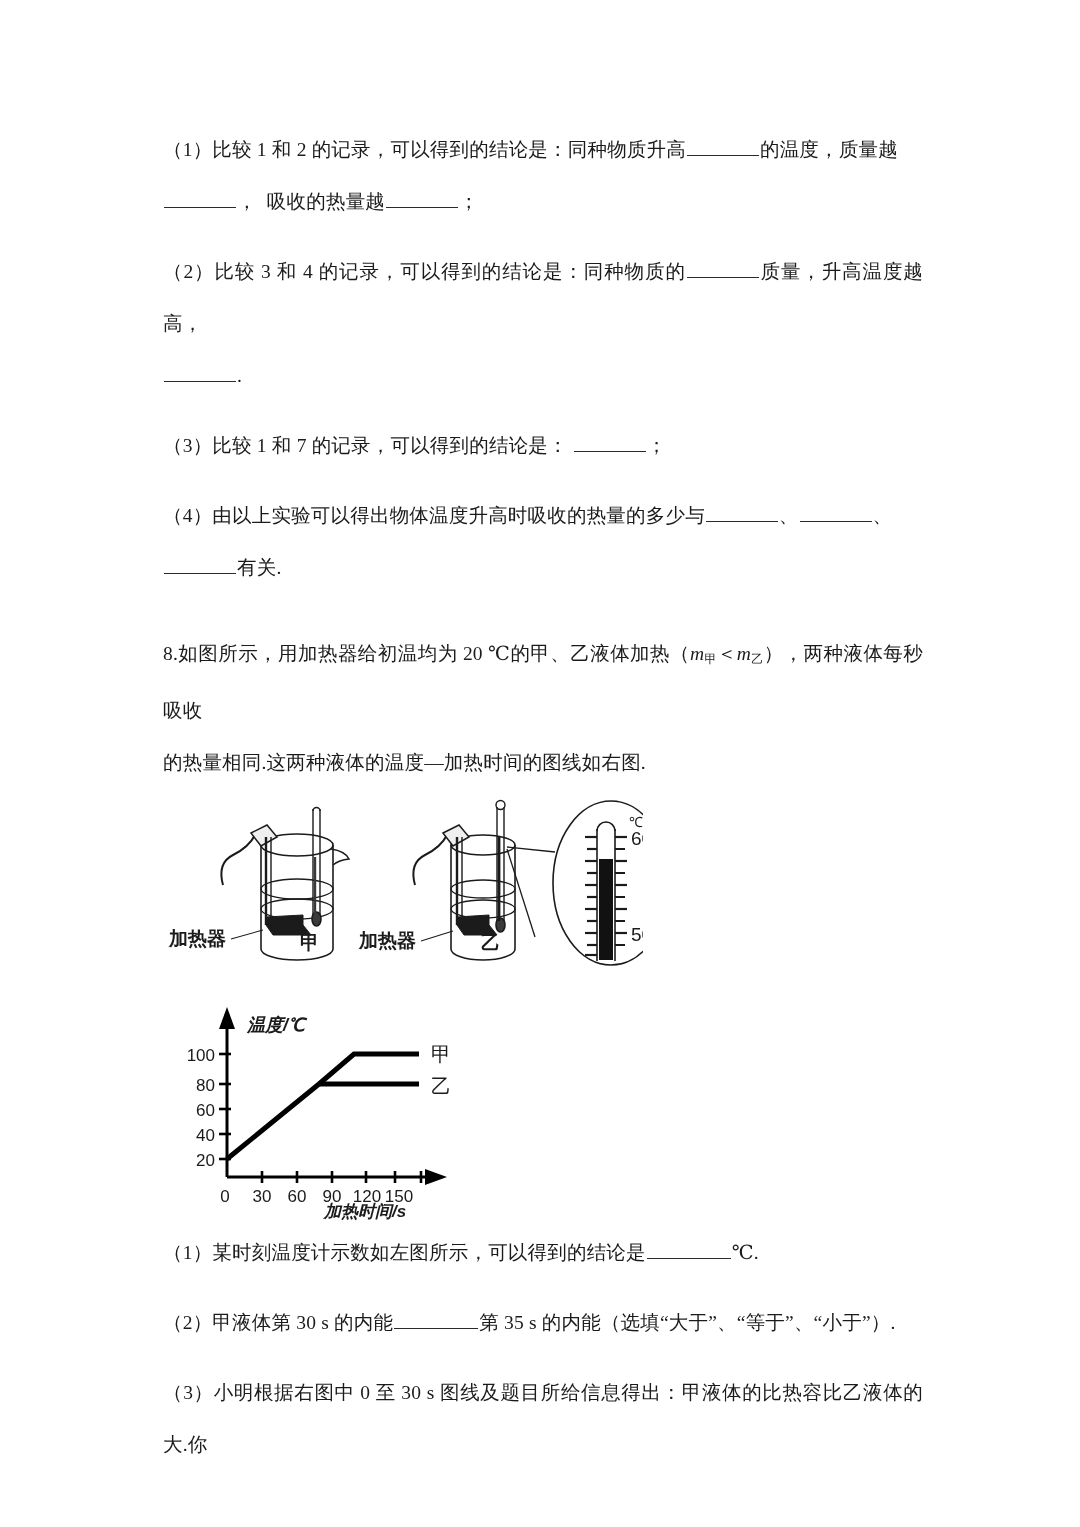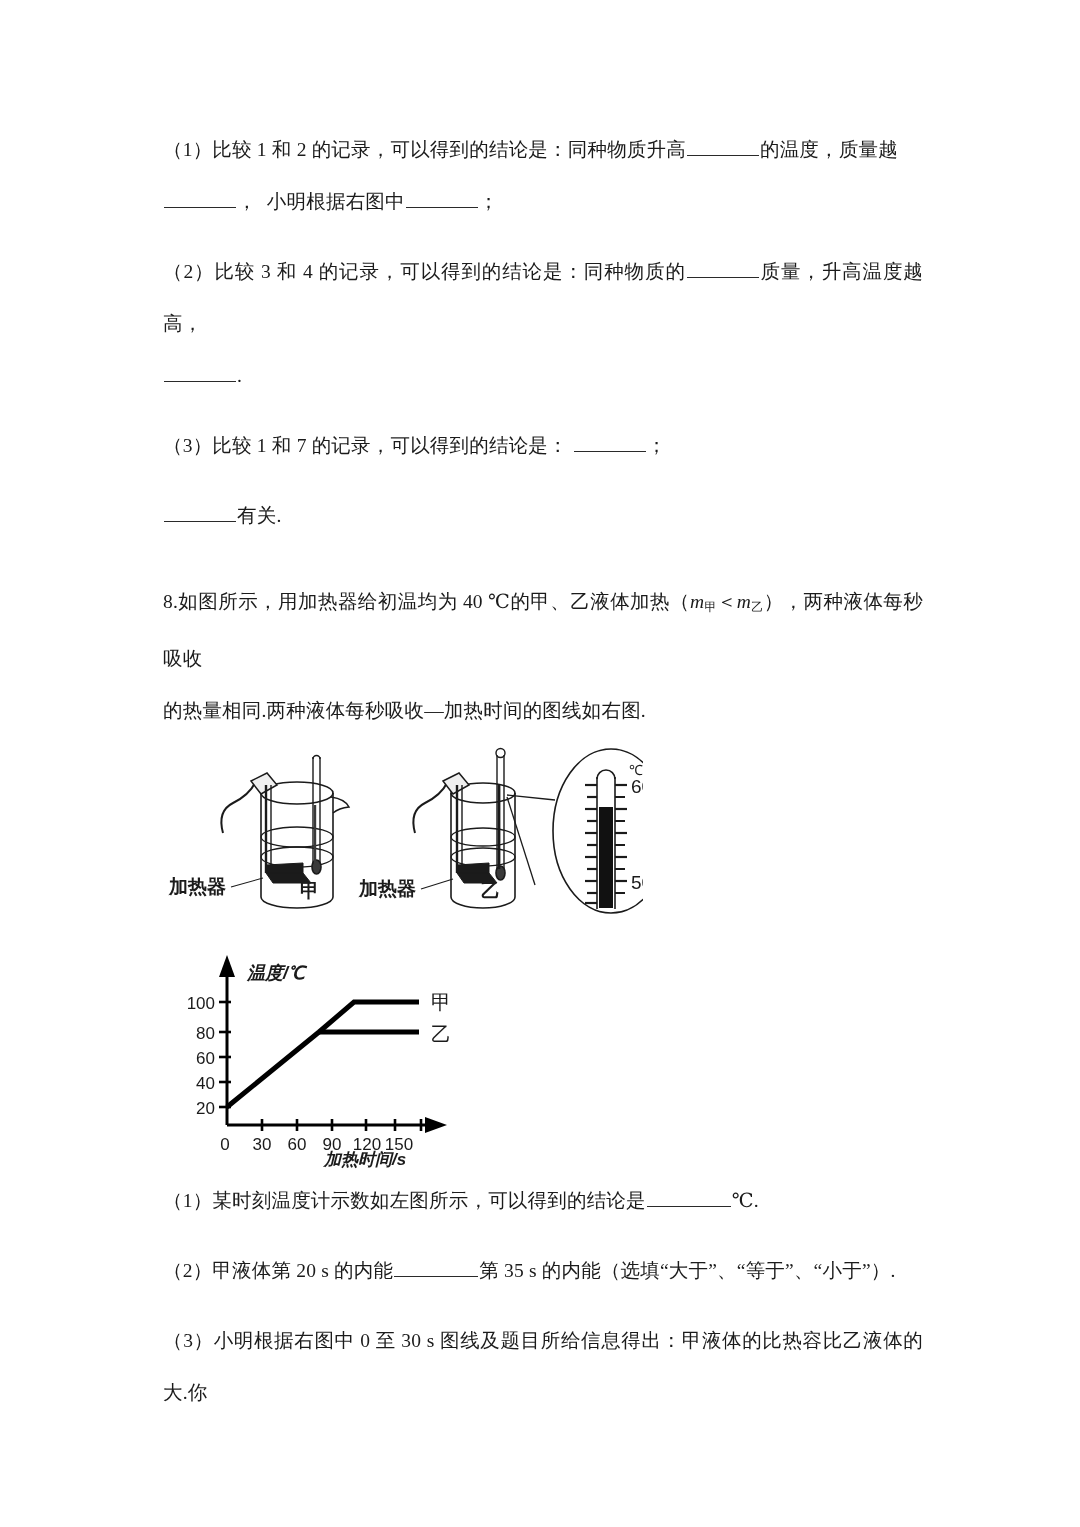--- a/index.html
+++ b/index.html
@@ -75,50 +75,53 @@
 </head>
 <body>
 
 <div class="page">
   <div class="content">
 
     <p class="para">
       <span>（1）</span><span>比较 1 和 2 的记录，可以得到的结论是：同种物质升高</span><span class="blank b-md"></span><span>的温度，质量越</span>
     </p>
     <p class="para">
-      <span class="blank b-md"></span><span>，</span>&nbsp;&nbsp;<span>小明根据右图中</span><span class="blank b-md"></span><span>；</span>
+      <span class="blank b-md"></span><span>，</span>&nbsp;&nbsp;<span>吸收的热量越</span><span class="blank b-md"></span><span>；</span>
     </p>
 
     <div class="gap-sm"></div>
 
     <p class="para">
       <span>（2）</span><span>比较 3 和 4 的记录，可以得到的结论是：同种物质的</span><span class="blank b-md"></span><span>质量，升高温度越高，</span>
     </p>
     <p class="para">
       <span class="blank b-md"></span><span>.</span>
     </p>
 
     <div class="gap-sm"></div>
 
     <p class="para">
       <span>（3）</span><span>比较 1 和 7 的记录，可以得到的结论是：</span>&nbsp;<span class="blank b-md"></span><span>；</span>
     </p>
 
     <div class="gap-sm"></div>
 
     <p class="para">
+      <span>（4）</span><span>由以上实验可以得出物体温度升高时吸收的热量的多少与</span><span class="blank b-md"></span><span>、</span><span class="blank b-md"></span><span>、</span>
+    </p>
+    <p class="para">
       <span class="blank b-md"></span><span>有关.</span>
     </p>
 
     <div class="gap-lg"></div>
 
     <p class="para">
-      <span>8.</span><span>如图所示，用加热器给初温均为 40 ℃的甲、乙液体加热（</span><span class="ital">m</span><span class="sub">甲</span><span>＜</span><span class="ital">m</span><span class="sub">乙</span><span>），两种液体每秒吸收</span>
-    </p>
-    <p class="para">的热量相同.两种液体每秒吸收—加热时间的图线如右图.</p>
+      <span>8.</span><span>如图所示，用加热器给初温均为 20 ℃的甲、乙液体加热（</span><span class="ital">m</span><span class="sub">甲</span><span>＜</span><span class="ital">m</span><span class="sub">乙</span><span>），两种液体每秒吸收</span>
+    </p>
+    <p class="para">的热量相同.这两种液体的温度—加热时间的图线如右图.</p>
 
     <div class="figure-block">
       <div class="apparatus">
         <svg width="480" height="190" viewBox="0 0 480 190">
           <g fill="none" stroke="#1b1b1b" stroke-width="1.6">
 
             <g>
               <path d="M98,48 L98,152"></path>
               <path d="M170,48 L170,152"></path>
               <ellipse cx="134" cy="48" rx="36" ry="11"></ellipse>
@@ -293,21 +296,21 @@
       </div>
     </div>
 
     <p class="para">
       <span>（1）</span><span>某时刻温度计示数如左图所示，可以得到的结论是</span><span class="blank b-lg"></span><span>℃.</span>
     </p>
 
     <div class="gap-sm"></div>
 
     <p class="para">
-      <span>（2）</span><span>甲液体第 20 s 的内能</span><span class="blank b-lg"></span><span>第 35 s 的内能（选填“大于”、“等于”、“小于”）.</span>
+      <span>（2）</span><span>甲液体第 30 s 的内能</span><span class="blank b-lg"></span><span>第 35 s 的内能（选填“大于”、“等于”、“小于”）.</span>
     </p>
 
     <div class="gap-sm"></div>
 
     <p class="para">
       <span>（3）</span><span>小明根据右图中 0 至 30 s 图线及题目所给信息得出：甲液体的比热容比乙液体的大.你</span>
     </p>
 
     <div class="gap-md"></div>
 

